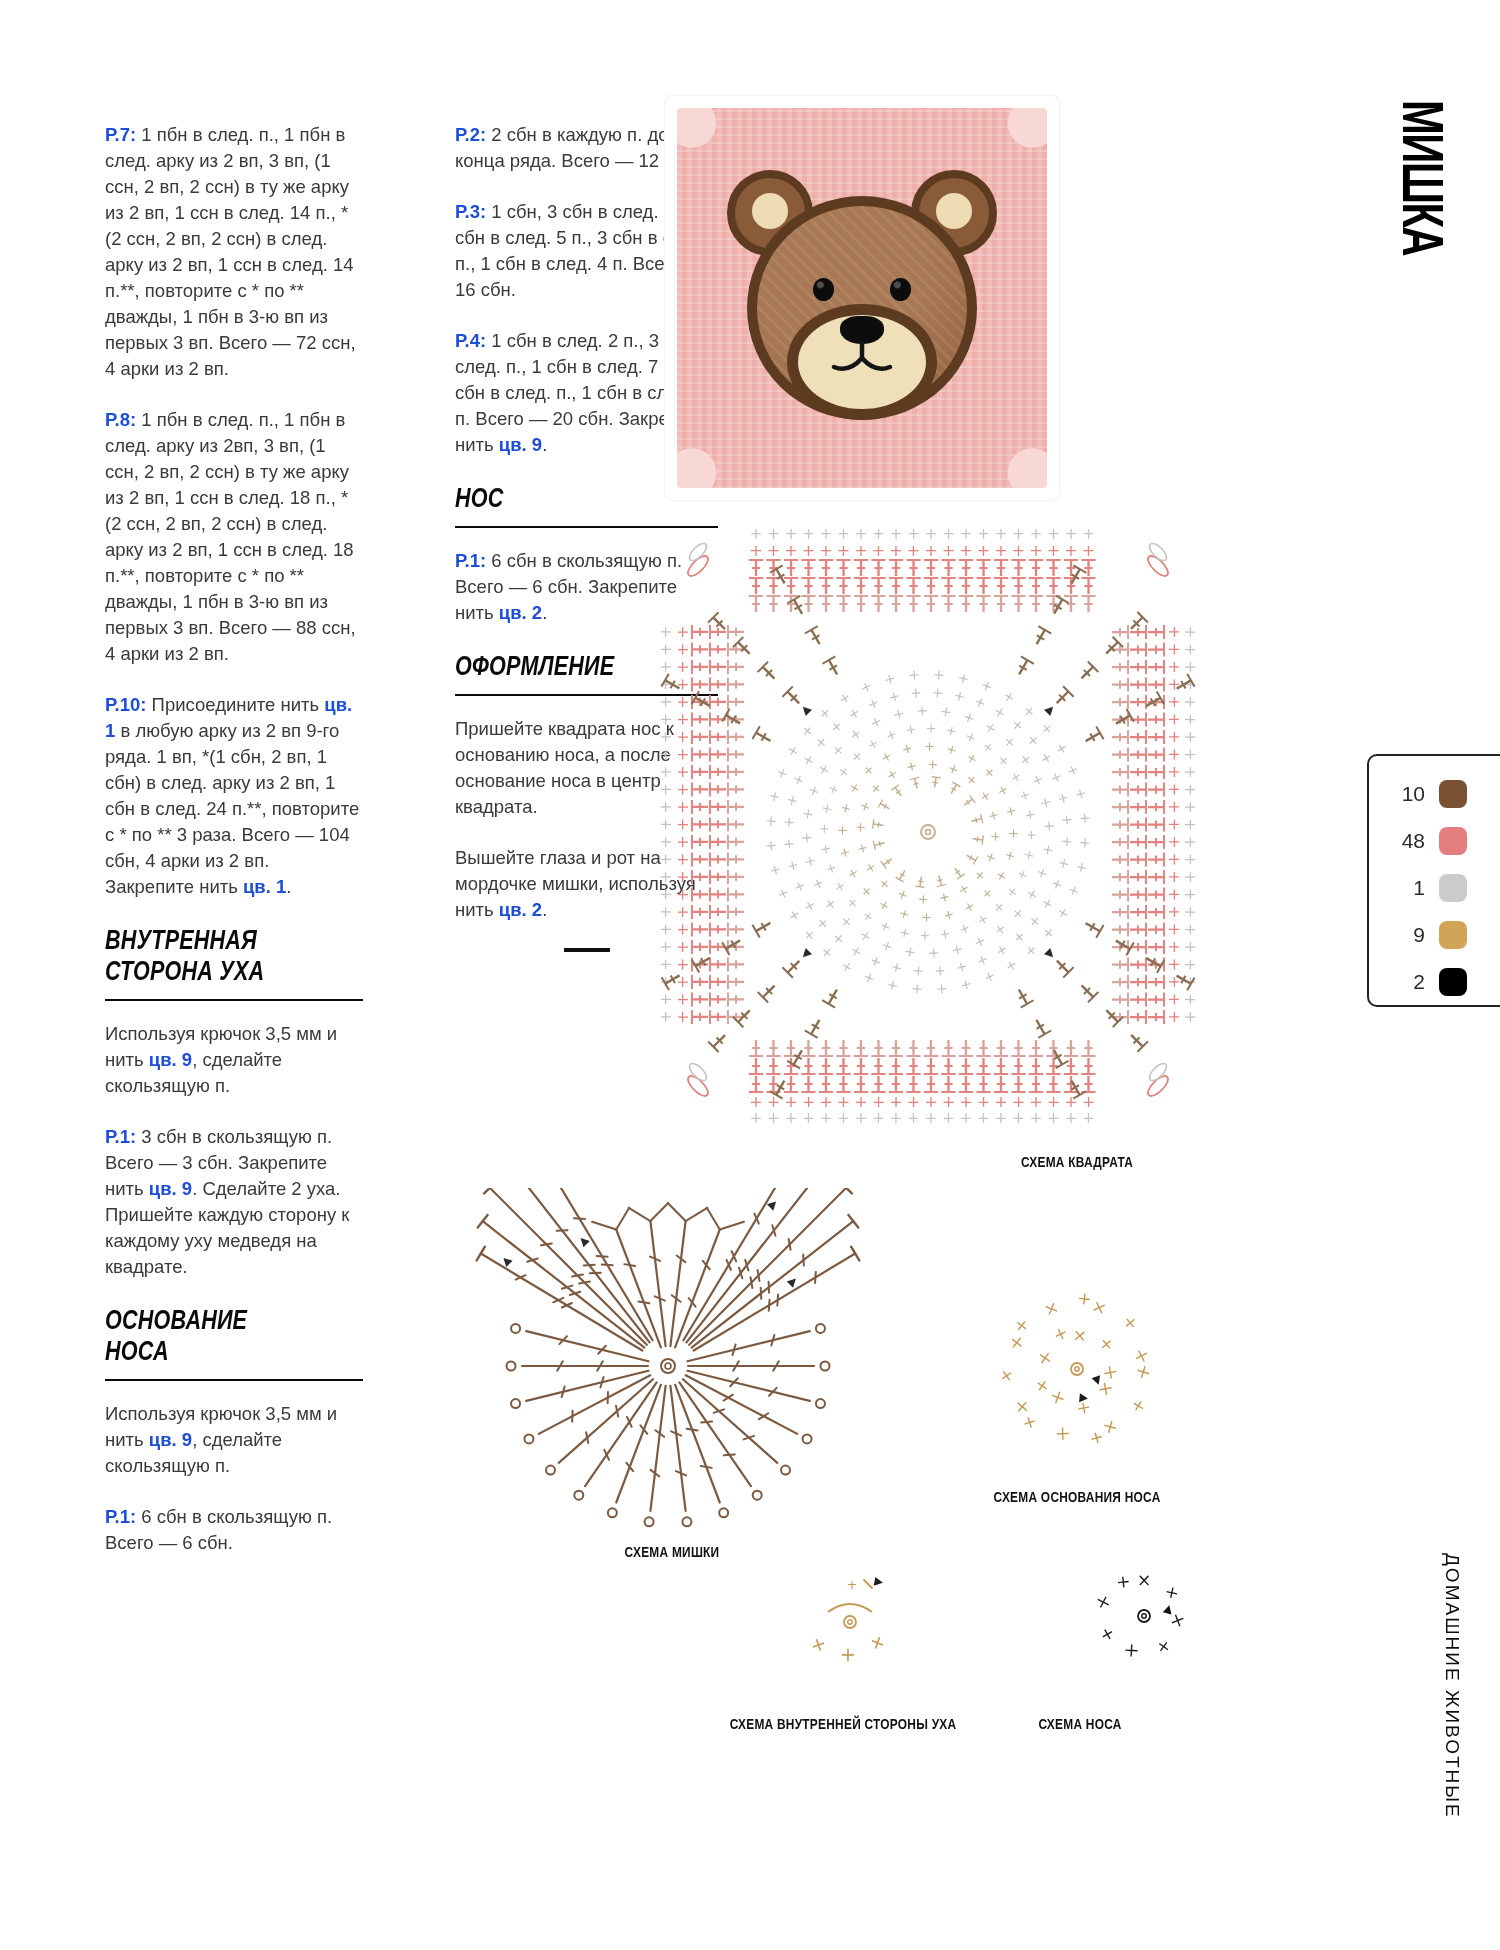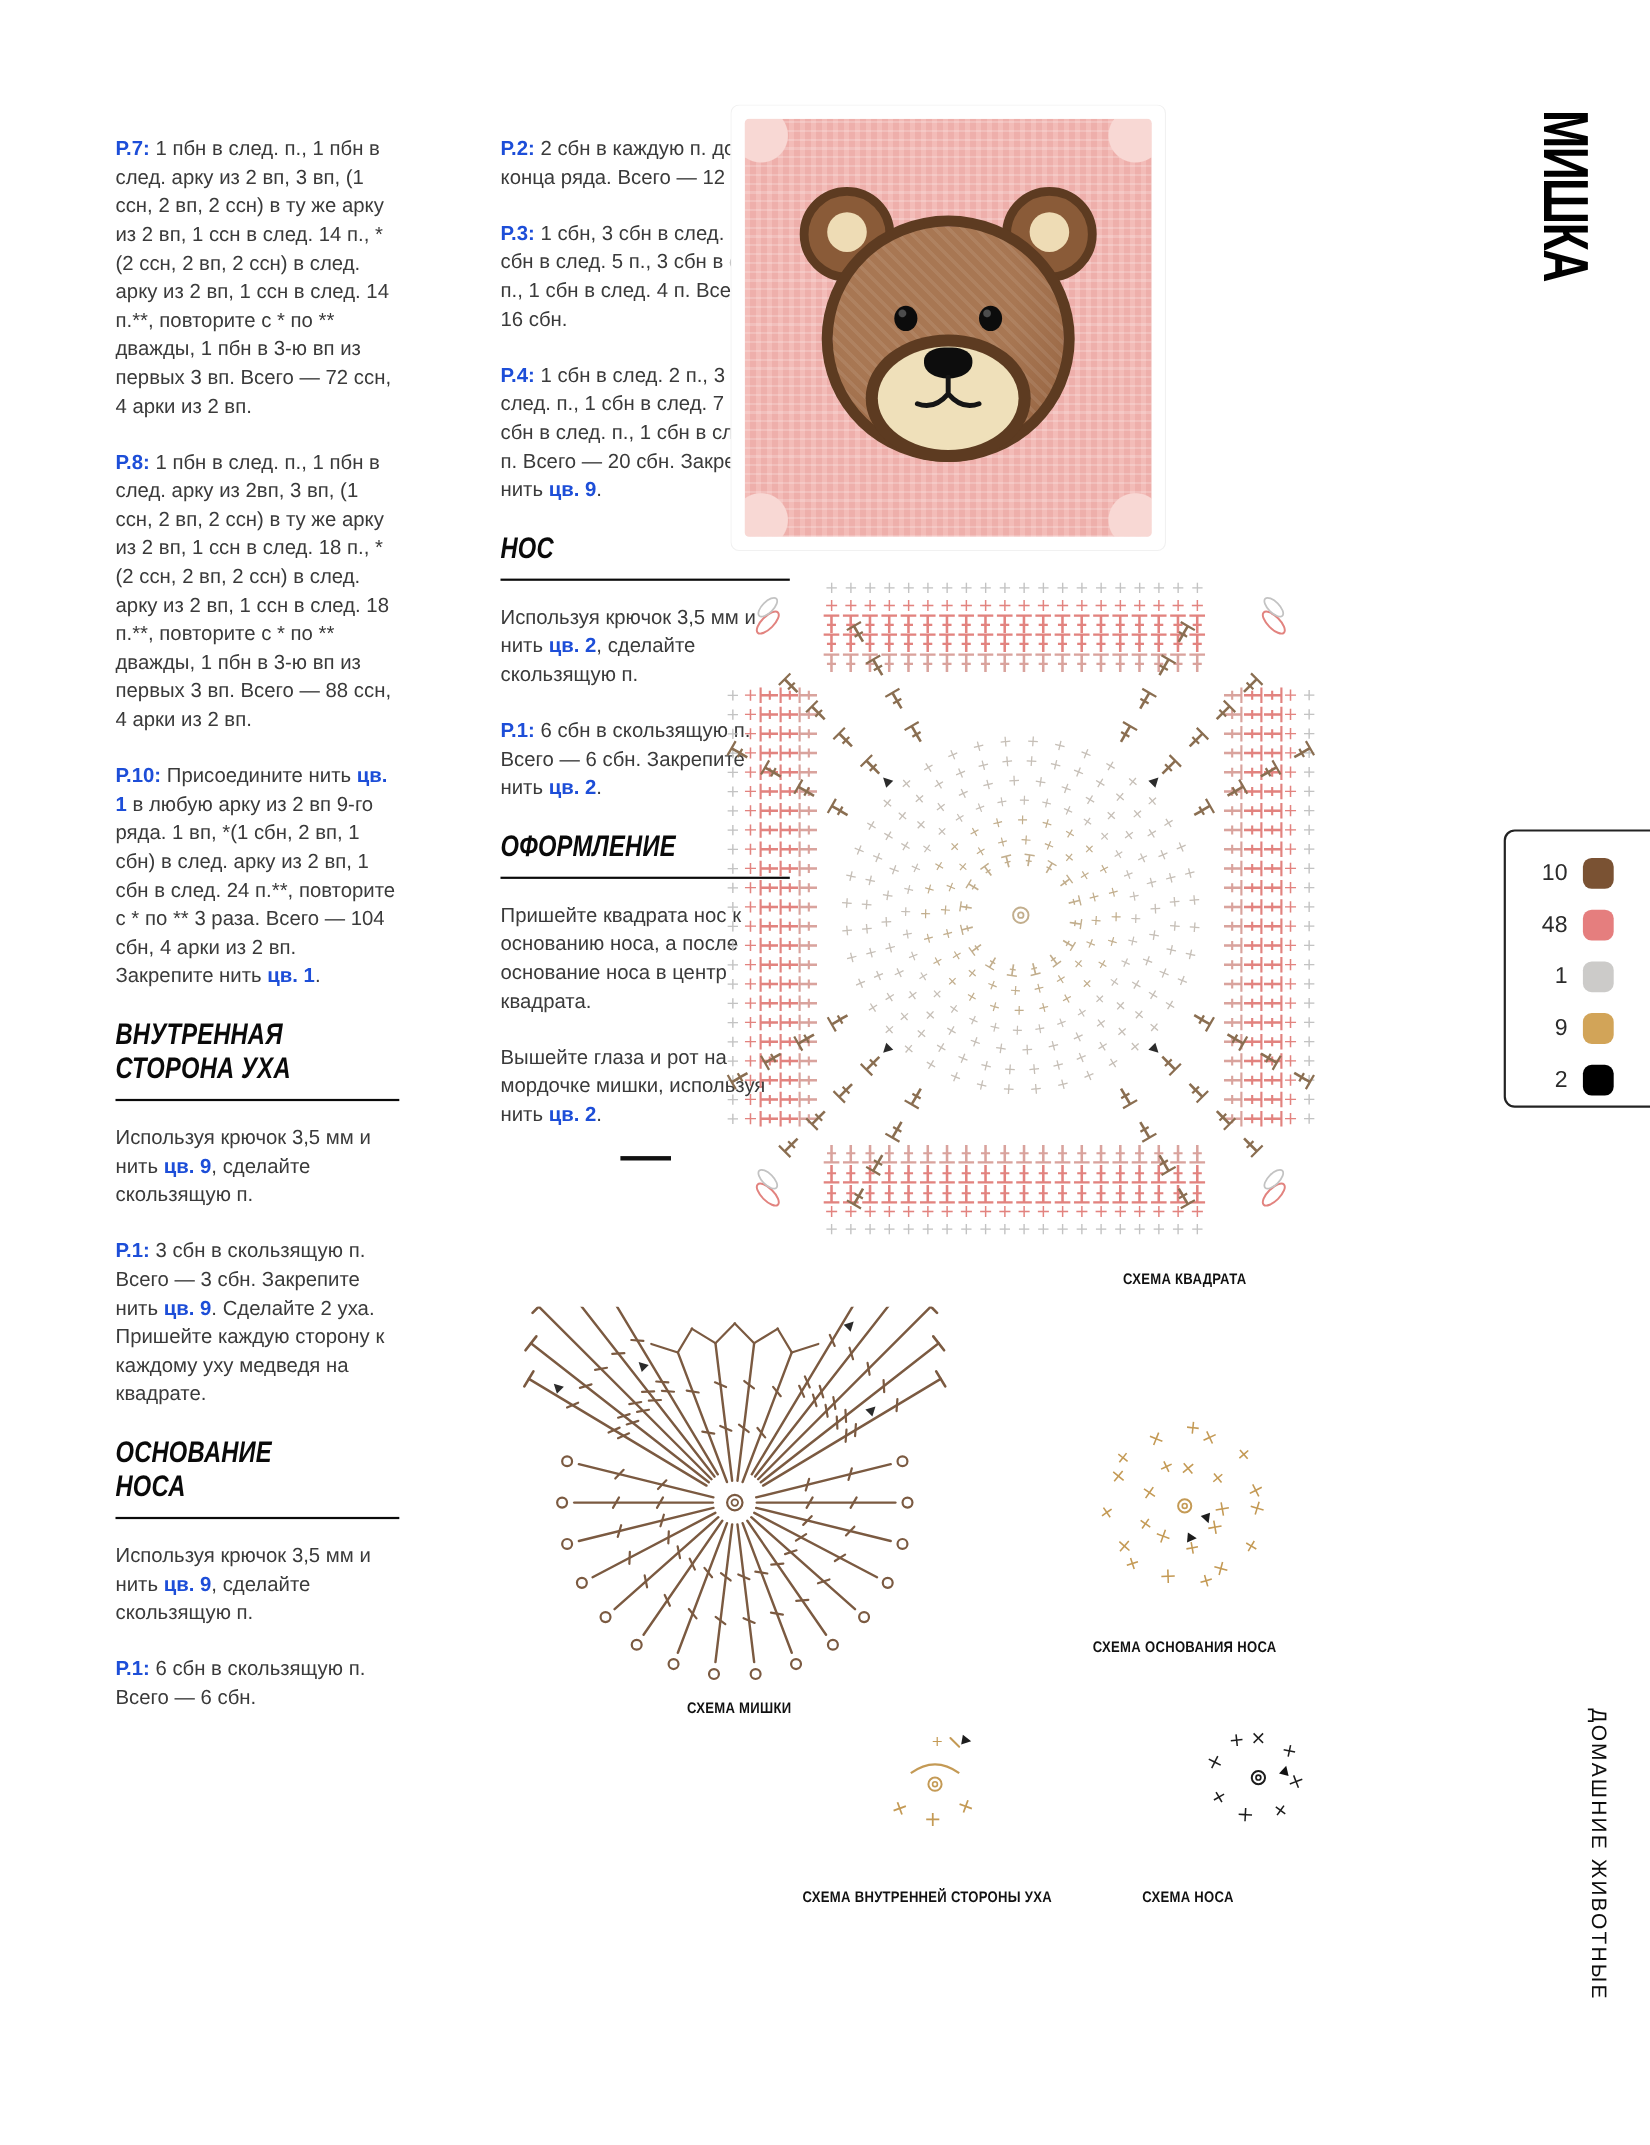--- a/index.html
+++ b/index.html
@@ -89,21 +89,20 @@
       <p class="para"><strong>Р.1: </strong>3 сбн в скользящую п. Всего — 3 сбн. Закрепите нить <strong>цв. 9</strong>. Сделайте 2 уха. Пришейте каждую сторону к каждому уху медведя на квадрате.</p>
       <div class="section-heading"><span class="h-text">ОСНОВАНИЕ НОСА</span></div>
       <p class="para">Используя крючок 3,5 мм и нить <strong>цв. 9</strong>, сделайте скользящую п.</p>
       <p class="para"><strong>Р.1: </strong>6 сбн в скользящую п. Всего — 6 сбн.</p>
     </div>
   <div class="col" id="col-middle" style="left:455px; top:122px; width:263px;">
       <p class="para"><strong>Р.2: </strong>2 сбн в каждую п. до конца ряда. Всего — 12 сбн.</p>
       <p class="para"><strong>Р.3: </strong>1 сбн, 3 сбн в след. п., 1 сбн в след. 5 п., 3 сбн в след. п., 1 сбн в след. 4 п. Всего — 16 сбн.</p>
       <p class="para"><strong>Р.4: </strong>1 сбн в след. 2 п., 3 сбн в след. п., 1 сбн в след. 7 п., 3 сбн в след. п., 1 сбн в след. 5 п. Всего — 20 сбн. Закрепите нить <strong>цв. 9</strong>.</p>
       <div class="section-heading"><span class="h-text">НОС</span></div>
-      <p class="para">Используя крючок 3,5 мм и нить <strong>цв. 2</strong>, сделайте скользящую п.</p>
       <p class="para"><strong>Р.1: </strong>6 сбн в скользящую п. Всего — 6 сбн. Закрепите нить <strong>цв. 2</strong>.</p>
       <div class="section-heading"><span class="h-text">ОФОРМЛЕНИЕ</span></div>
       <p class="para">Пришейте квадрата нос к основанию носа, а после основание носа в центр квадрата.</p>
       <p class="para">Вышейте глаза и рот на мордочке мишки, используя нить <strong>цв. 2</strong>.</p>
       <div class="divider"></div>
     </div>
 
   <div class="photo">
     <div class="photo-inner">
       <div class="ear ear-l">

